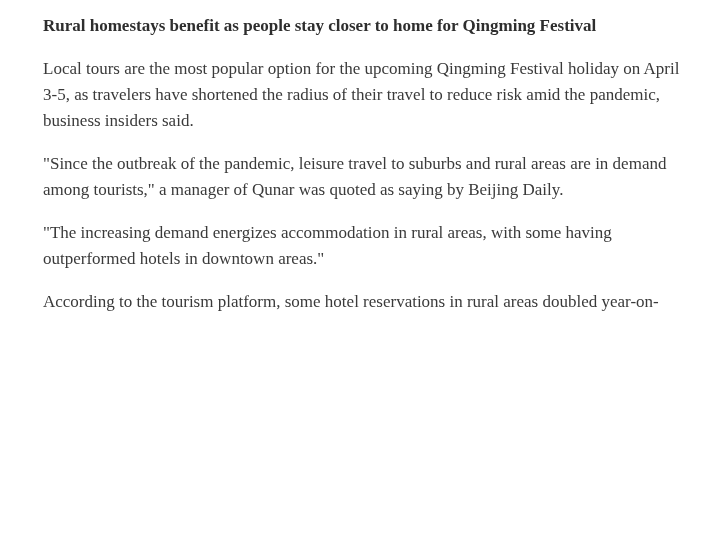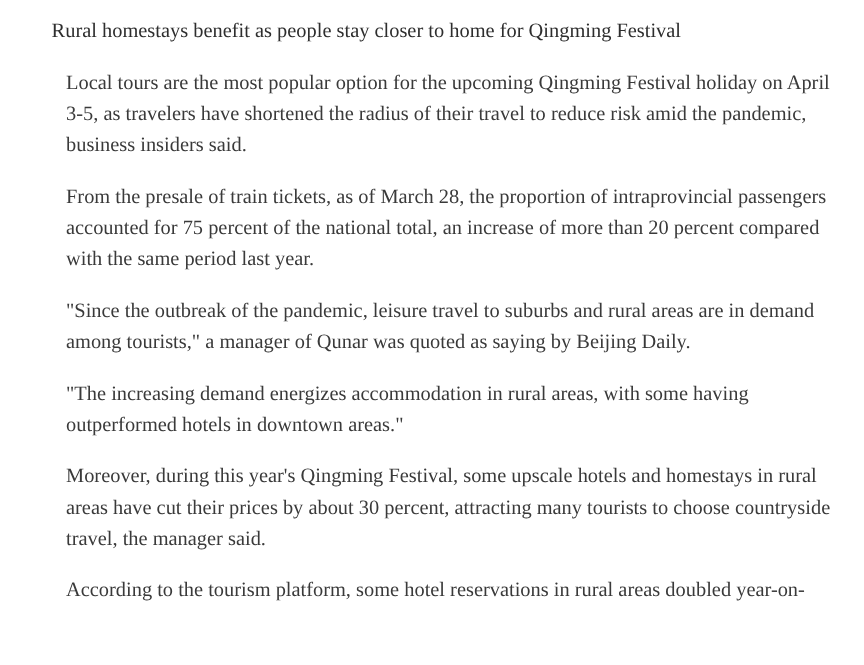--- a/index.html
+++ b/index.html
@@ -17,43 +17,41 @@
   .article {
     box-sizing: border-box;
     width: 720px;
     height: 554px;
     overflow: hidden;
     padding: 13px 28px 0 43px;
     color: #3a3a3a;
   }
   .article-title {
     font-size: 17px;
-    font-weight: normal;
+    font-weight: bold;
     line-height: 26px;
     color: #2e2e2e;
     margin: 0 0 17px 0;
   }
   .article-paragraph {
     font-size: 17px;
     line-height: 26px;
     color: #3a3a3a;
-    margin: 0 0 17px 12px;
+    margin: 0 0 17px 0;
   }
 </style>
 </head>
 <body>
 
 <div class="article">
   <h1 class="article-title">Rural homestays benefit as people stay closer to home for Qingming Festival</h1>
 
   <p class="article-paragraph">Local tours are the most popular option for the upcoming Qingming Festival holiday on April 3-5, as travelers have shortened the radius of their travel to reduce risk amid the pandemic, business insiders said.</p>
 
 
-  <p class="article-paragraph">From the presale of train tickets, as of March 28, the proportion of intraprovincial passengers accounted for 75 percent of the national total, an increase of more than 20 percent compared with the same period last year.</p>
 
   <p class="article-paragraph">"Since the outbreak of the pandemic, leisure travel to suburbs and rural areas are in demand among tourists," a manager of Qunar was quoted as saying by Beijing Daily.</p>
 
   <p class="article-paragraph">"The increasing demand energizes accommodation in rural areas, with some having outperformed hotels in downtown areas."</p>
 
-  <p class="article-paragraph">Moreover, during this year's Qingming Festival, some upscale hotels and homestays in rural areas have cut their prices by about 30 percent, attracting many tourists to choose countryside travel, the manager said.</p>
 
   <p class="article-paragraph">According to the tourism platform, some hotel reservations in rural areas doubled year-on-</p>
 </div>
 
 </body></html>

